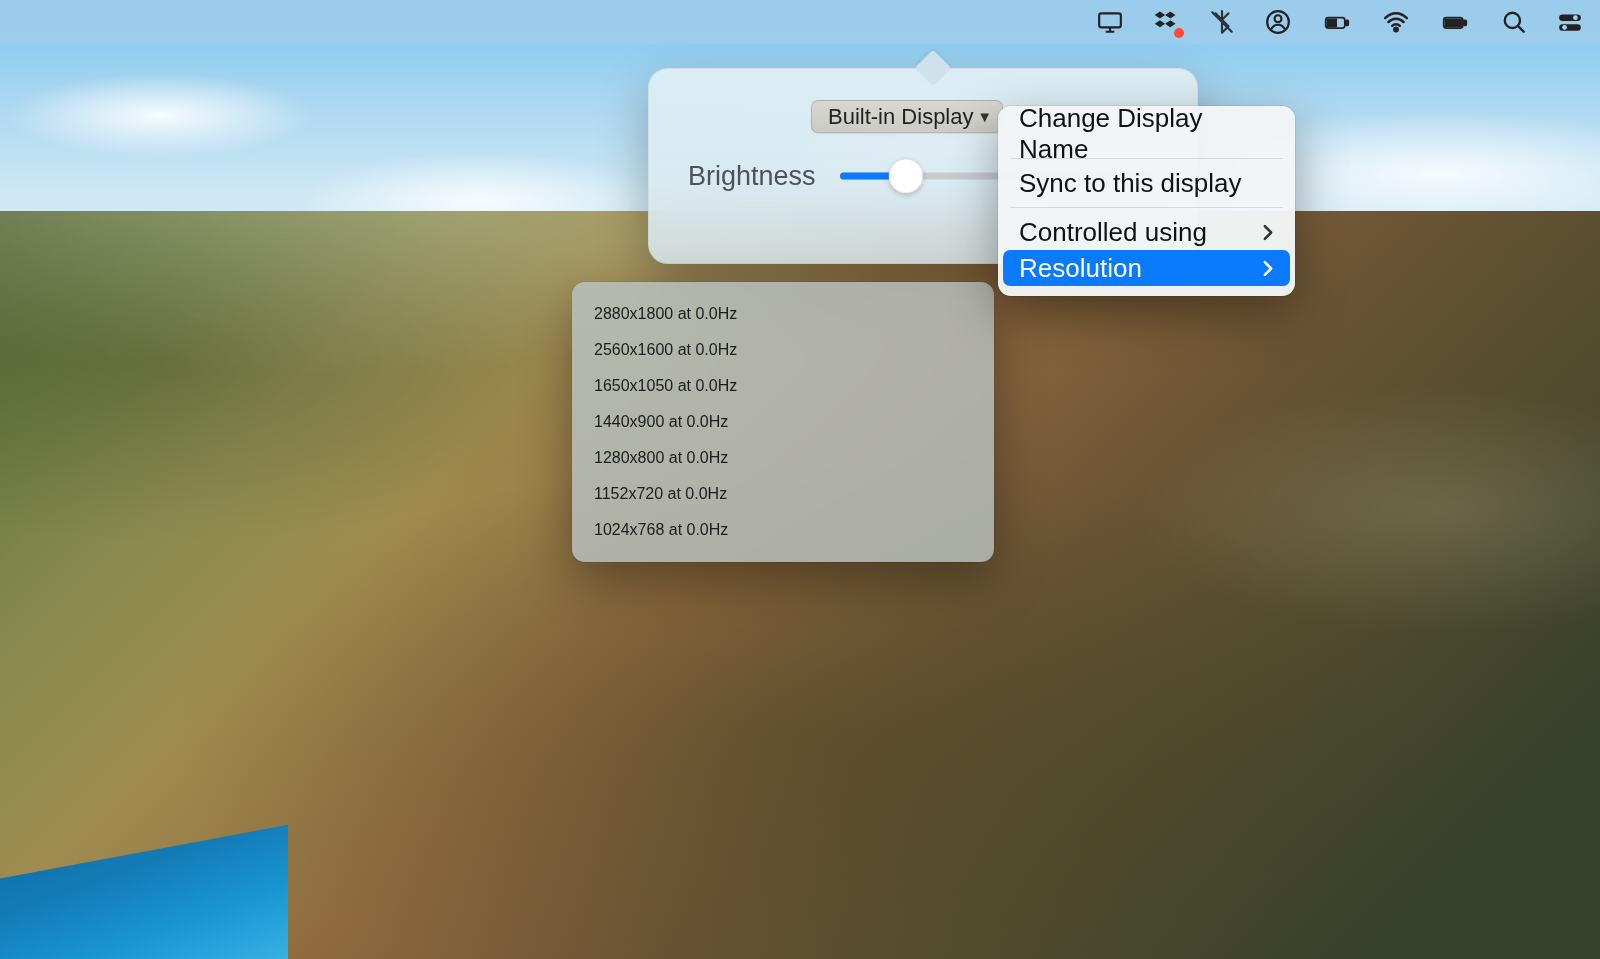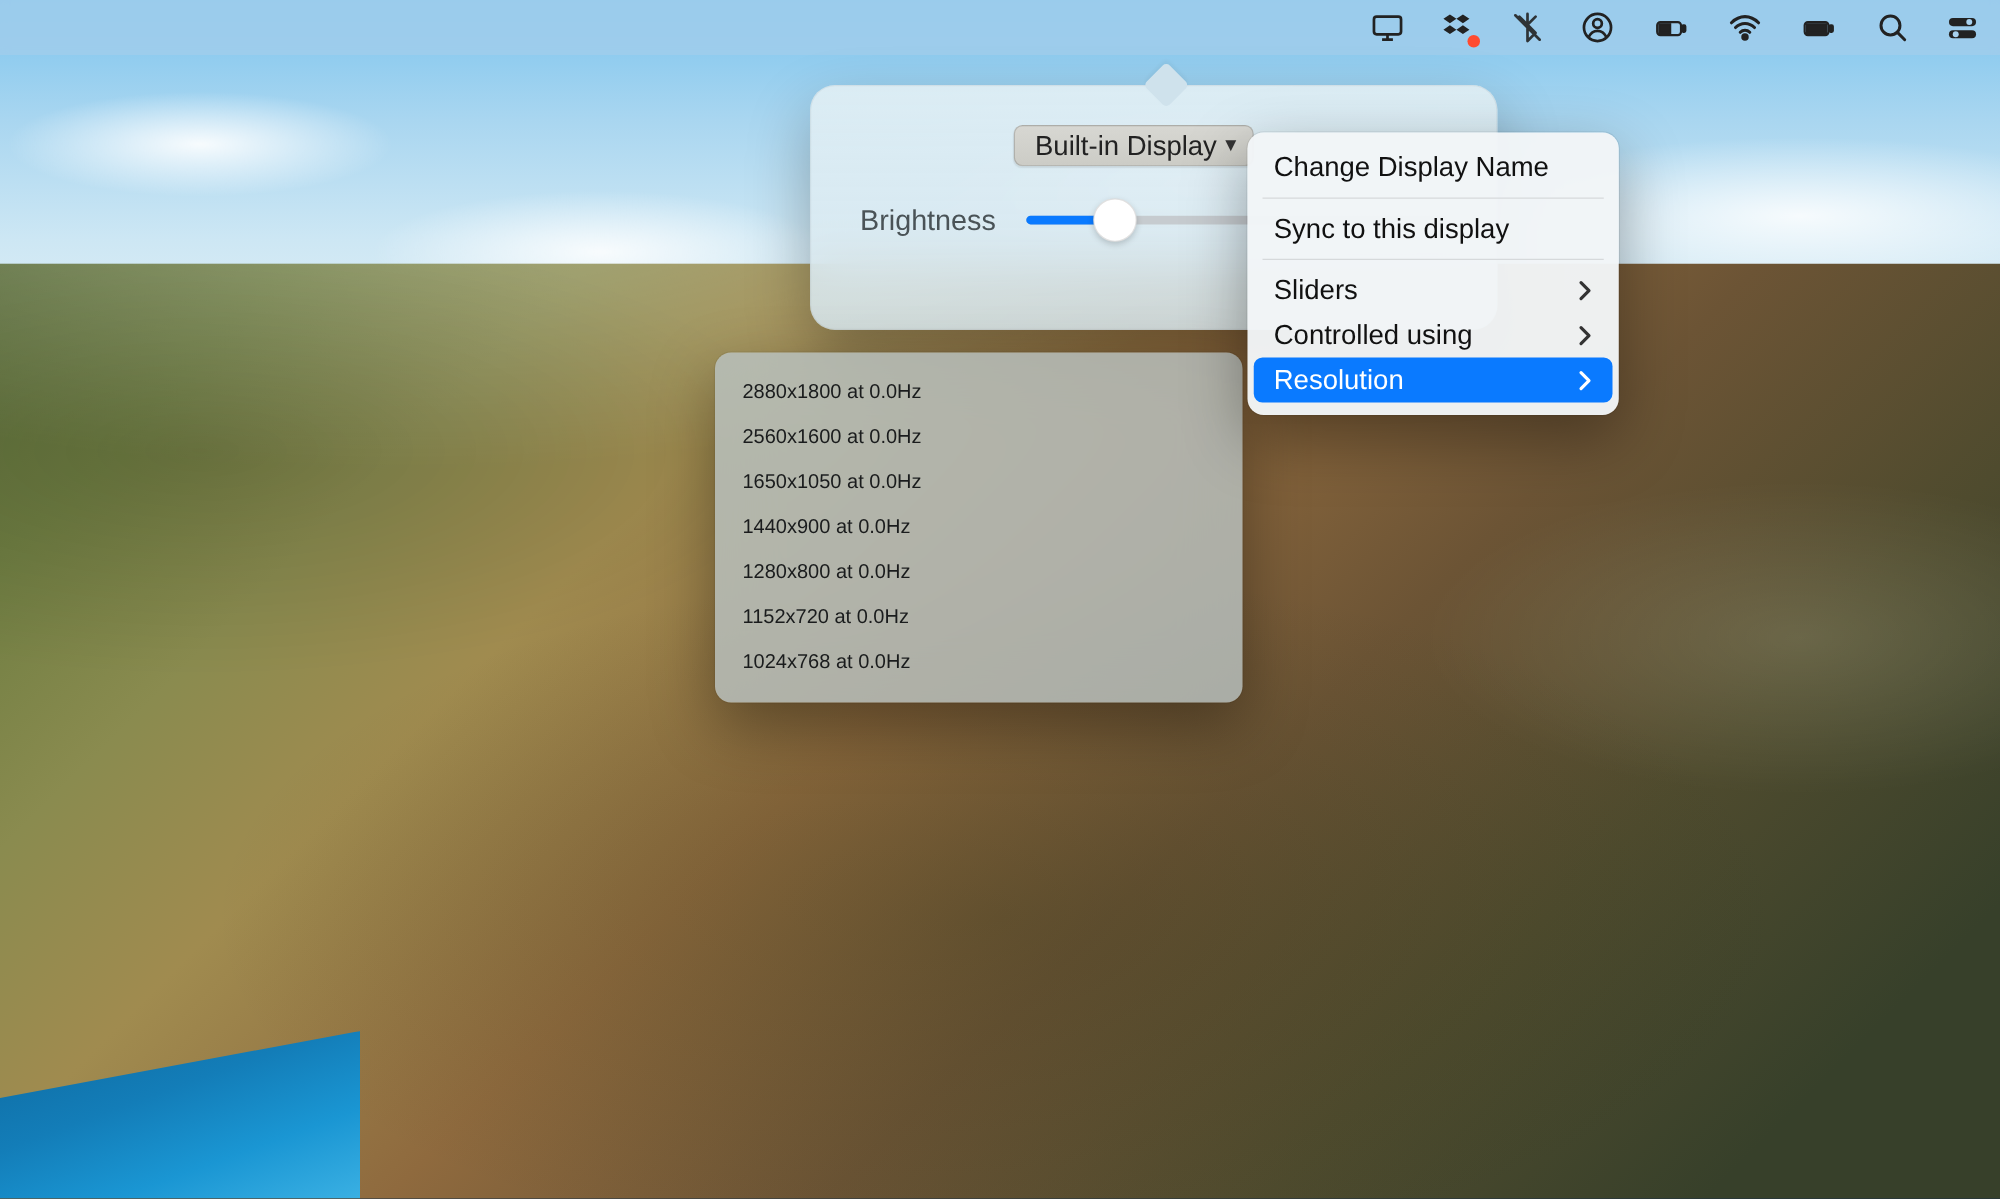--- a/index.html
+++ b/index.html
@@ -109,21 +109,21 @@
     font-size:22px; color:#222;
     box-shadow: 0 1px 1px rgba(0,0,0,0.08);
     box-sizing: border-box;
   }
   .display-select .tri { font-size:15px; color:#333; }
 
   .brightness-row {
     position:absolute; left:40px; top:88px; right:40px;
     display:flex; align-items:center; gap:24px;
   }
-  .brightness-row .lbl { font-size:23px; color:#4a5357; }
+  .brightness-row .lbl { font-size:27px; color:#4a5357; }
   .slider {
     position:relative; flex:1; height:40px;
   }
   .slider-track {
     position:absolute; left:0; right:0; top:50%; transform:translateY(-50%);
     height:7px; border-radius:4px; background:#c6cbcf;
   }
   .slider-fill {
     position:absolute; left:0; top:50%; transform:translateY(-50%);
     height:7px; border-radius:4px; background:#0a7aff;
@@ -149,21 +149,21 @@
     background: rgba(242,245,247,0.97);
     box-shadow: 0 18px 50px rgba(0,0,0,0.35), 0 0 0 1px rgba(0,0,0,0.07);
     z-index:40;
   }
   .ctx-sep {
     height:1px; background:#d6d9db; margin:6px 12px;
   }
   .ctx-item {
     height:36px; padding:0 16px;
     display:flex; align-items:center; justify-content:space-between;
-    font-size:22px; color:#111;
+    font-size:26px; color:#111;
     margin: 0 5px;
     border-radius:7px;
   }
   .ctx-item.hl {
     background:#0a7aff; color:#fff;gap:23px;
   }
   .ctx-chevron {
     font-size:18px;
   }
   .ctx-chevron svg { width:12px; height:17px; display:block; }
@@ -285,28 +285,20 @@
 <div class="ctx-menu-right">
   <div class="ctx-item">
     <span>Change Display Name</span>
   </div>
   <div class="ctx-sep"></div>
   <div class="ctx-item">
     <span>Sync to this display</span>
   </div>
   <div class="ctx-sep"></div>
   <div class="ctx-item">
-    <span>Sliders</span>
-    <span class="ctx-chevron">
-      <svg viewBox="0 0 10 16" fill="none" stroke="#333" stroke-width="2.4" stroke-linecap="round" stroke-linejoin="round">
-          <path d="M2 2l6 6-6 6"></path>
-        </svg>
-    </span>
-  </div>
-  <div class="ctx-item">
     <span>Controlled using</span>
     <span class="ctx-chevron">
       <svg viewBox="0 0 10 16" fill="none" stroke="#333" stroke-width="2.4" stroke-linecap="round" stroke-linejoin="round">
           <path d="M2 2l6 6-6 6"></path>
         </svg>
     </span>
   </div>
   <div class="ctx-item hl">
     <span>Resolution</span>
     <span class="ctx-chevron">

